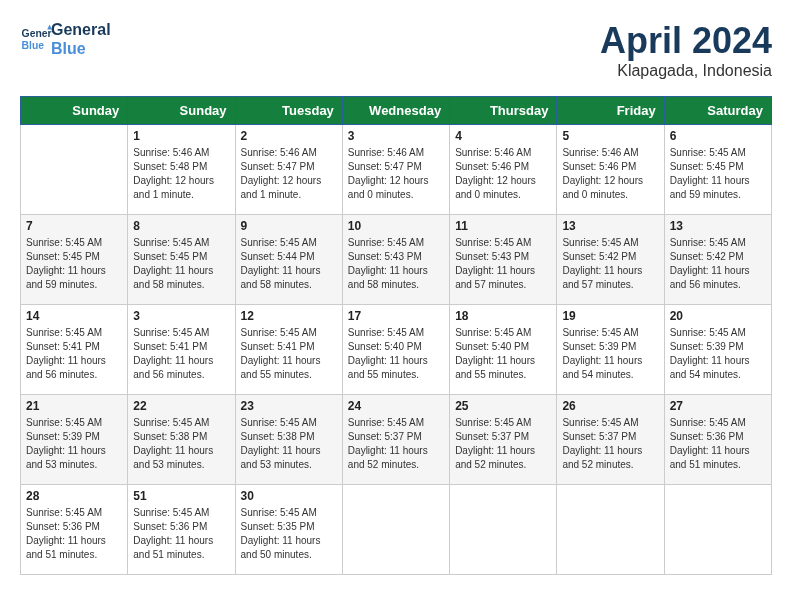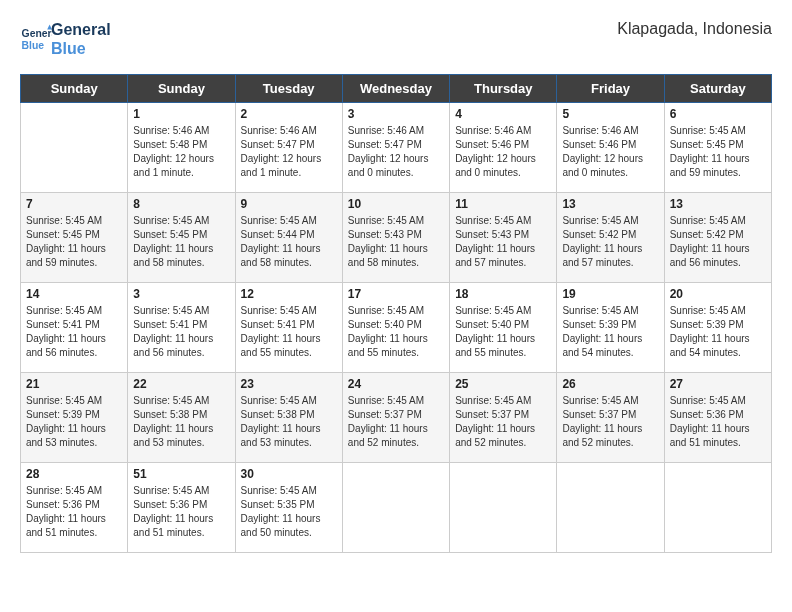--- a/index.html
+++ b/index.html
@@ -37,24 +37,24 @@
       font-size: 16px;
       color: #333;
       text-align: right;
     }
     .calendar-table {
       width: 100%;
       border-collapse: collapse;
       font-size: 11px;
     }
     .calendar-table th {
-      background: #404040;
+      background: #15803d;
       color: #fff;
-      padding: 6px 0;
-      text-align: center;
+      padding: 6px 8px;
+      text-align: right;
       font-size: 13px;
       font-weight: bold;
       border: 1px solid #2a6099;
     }
     .calendar-table td {
       border: 1px solid #ccc;
       padding: 4px 5px;
       vertical-align: top;
       width: calc(100% / 7);
       min-height: 80px;
@@ -95,20 +95,21 @@
       <text x="2" y="18" font-family="Arial" font-size="13" font-weight="bold" fill="#1a3a5c">General</text>
       <text x="2" y="32" font-family="Arial" font-size="13" font-weight="bold" fill="#4a90d9">Blue</text>
       <polygon points="34,8 40,8 37,2" fill="#4a90d9"></polygon>
     </svg>
     <div style="display:flex;flex-direction:column;margin-left:-5px;">
       <span style="font-size:16px;font-weight:bold;color:#1a3a5c;line-height:1.2;">General</span>
       <span style="font-size:16px;font-weight:bold;color:#4a90d9;line-height:1.2;">Blue</span>
     </div>
   </div>
   <div class="title-block">
+    <div class="month-title">April 2024</div>
     <div class="location">Klapagada, Indonesia</div>
   </div>
 </div>
 
 <table class="calendar-table">
   <thead>
     <tr>
     <th>Sunday</th>
         <th>Sunday</th>
         <th>Tuesday</th>

